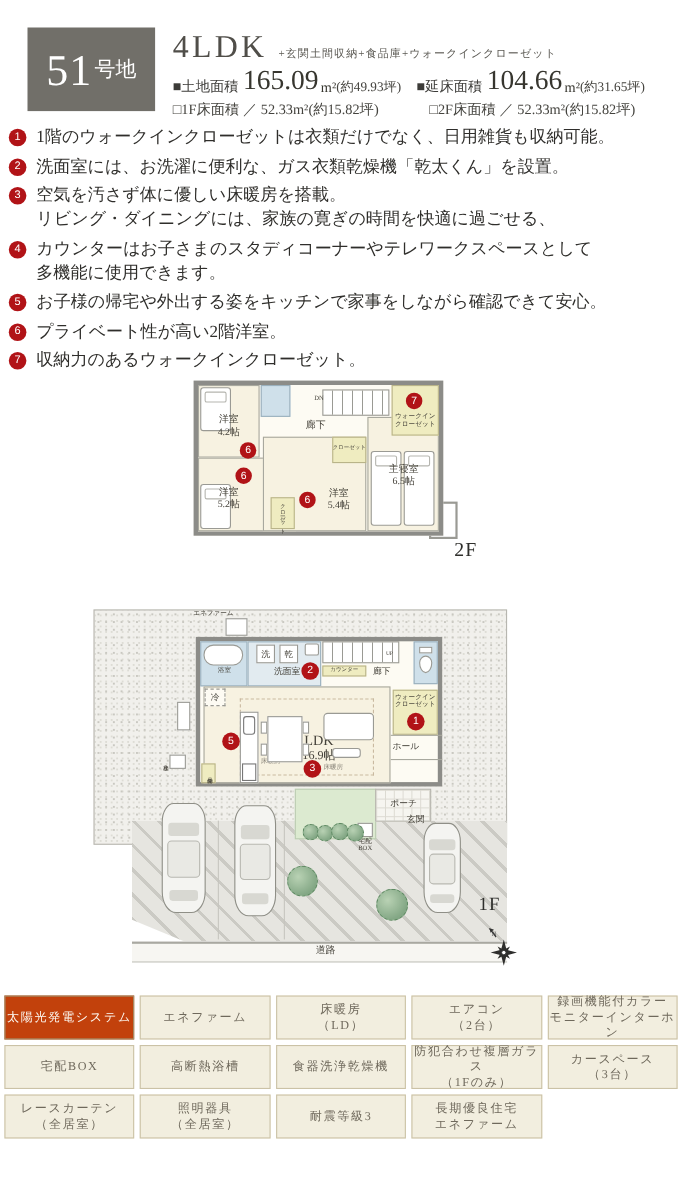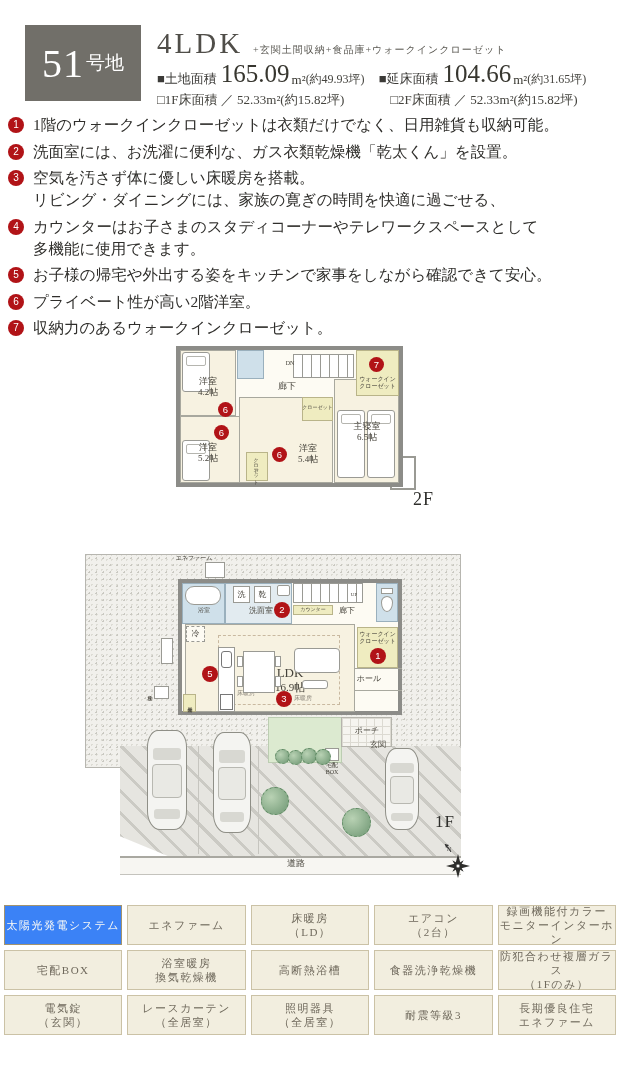--- a/index.html
+++ b/index.html
@@ -73,21 +73,21 @@
      border:1px solid #b8b8b1;border-radius:4px;}
   .car .rear{position:absolute;left:16%;right:16%;bottom:10%;height:10%;background:#d8d8d2;border-radius:3px;}
   .stall{position:absolute;width:1px;background:#c6c5bf;}
   .wline{position:absolute;background:#a8a89e;}
   
   .equip{position:absolute;left:4px;right:4px;top:905px;display:grid;
          grid-template-columns:repeat(5,1fr);gap:5px;}
   .ecell{height:40px;background:#f2eedf;border:1px solid #cbc2a6;box-sizing:border-box;
          display:flex;flex-direction:column;align-items:center;justify-content:center;
          font-size:11px;letter-spacing:1.5px;color:#6f695c;line-height:1.3;text-align:center;}
-  .ecell.hl{background:#3b82f6;color:#fdfcf6;border-color:#a2936e;}
+  .ecell.hl{background:#c2410c;color:#fdfcf6;border-color:#a2936e;}
   .ecell.empty{background:transparent;border:none;}
   .ecell div:empty{display:none;}
 </style>
 </head>
 <body>
 
 <div class="page">
 
   <div class="header">
     <div class="lotbox">
@@ -335,36 +335,32 @@
         <div>（2台）</div>
     </div>
     <div class="ecell">
       <div>録画機能付カラー</div>
         <div>モニターインターホン</div>
     </div>
     <div class="ecell">
       <div>宅配BOX</div>
     </div>
     <div class="ecell">
-      <div>浴室暖房</div>
-        <div>換気乾燥機</div>
-    </div>
-    <div class="ecell">
       <div>高断熱浴槽</div>
     </div>
     <div class="ecell">
       <div>食器洗浄乾燥機</div>
     </div>
     <div class="ecell">
       <div>防犯合わせ複層ガラス</div>
         <div>（1Fのみ）</div>
     </div>
     <div class="ecell">
-      <div>電気錠</div>
-        <div>（玄関）</div>
+      <div>カースペース</div>
+        <div>（3台）</div>
     </div>
     <div class="ecell">
       <div>レースカーテン</div>
         <div>（全居室）</div>
     </div>
     <div class="ecell">
       <div>照明器具</div>
         <div>（全居室）</div>
     </div>
     <div class="ecell">

